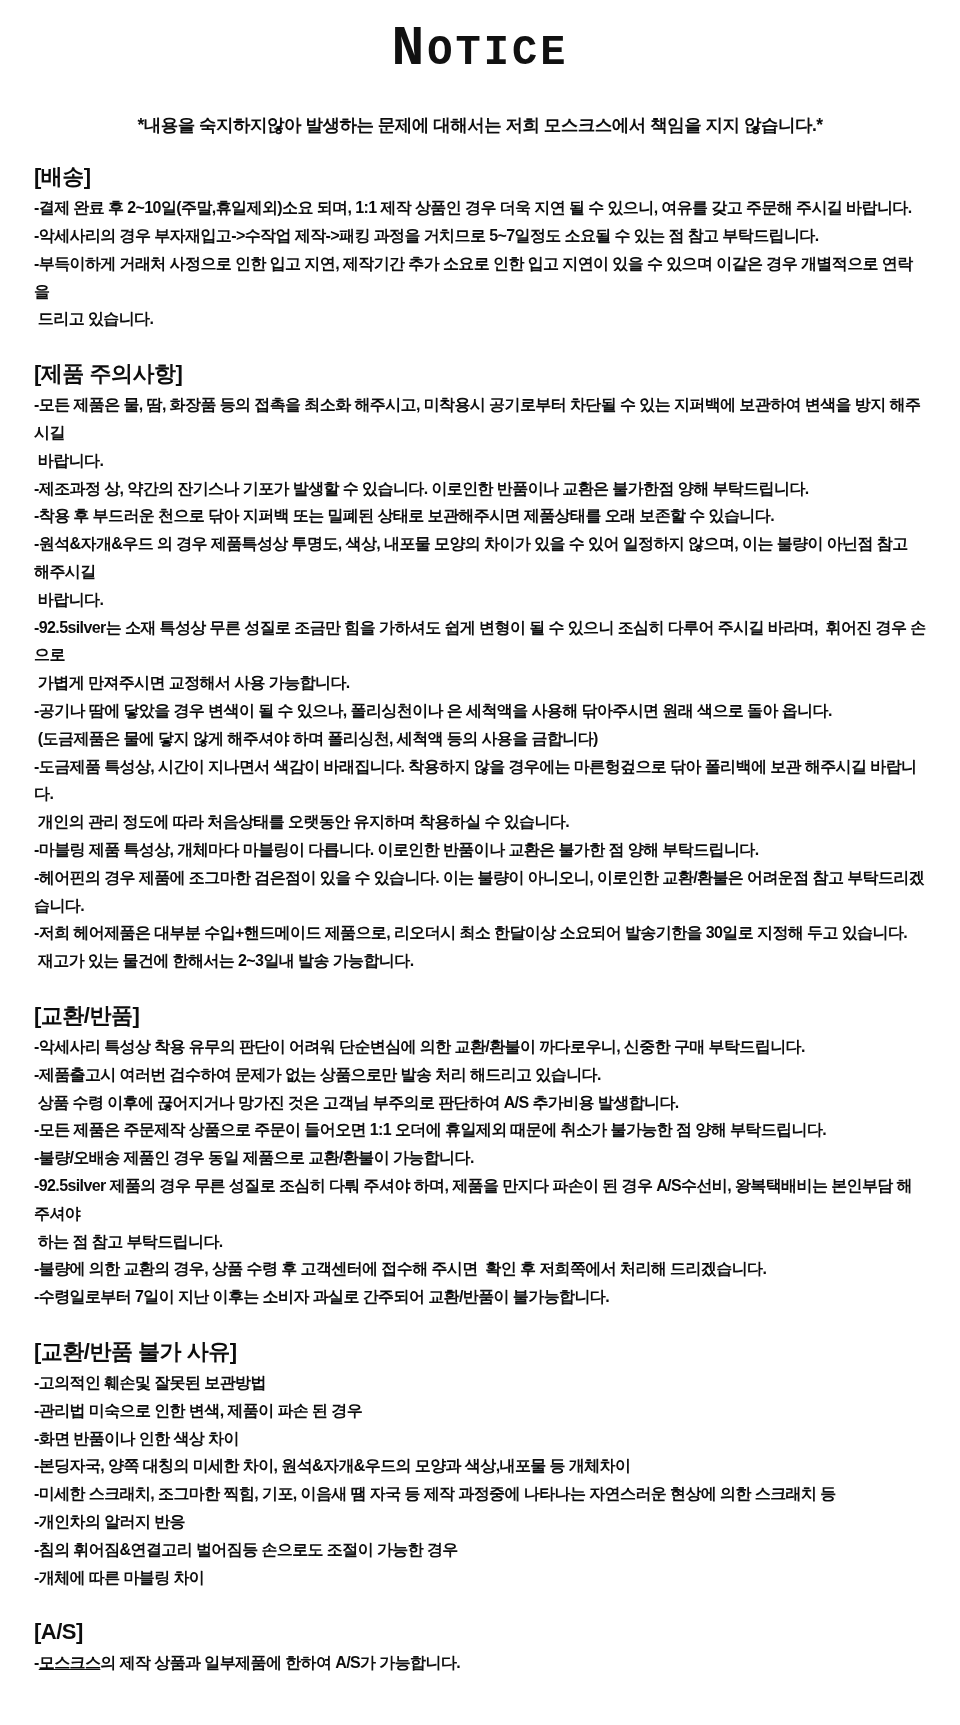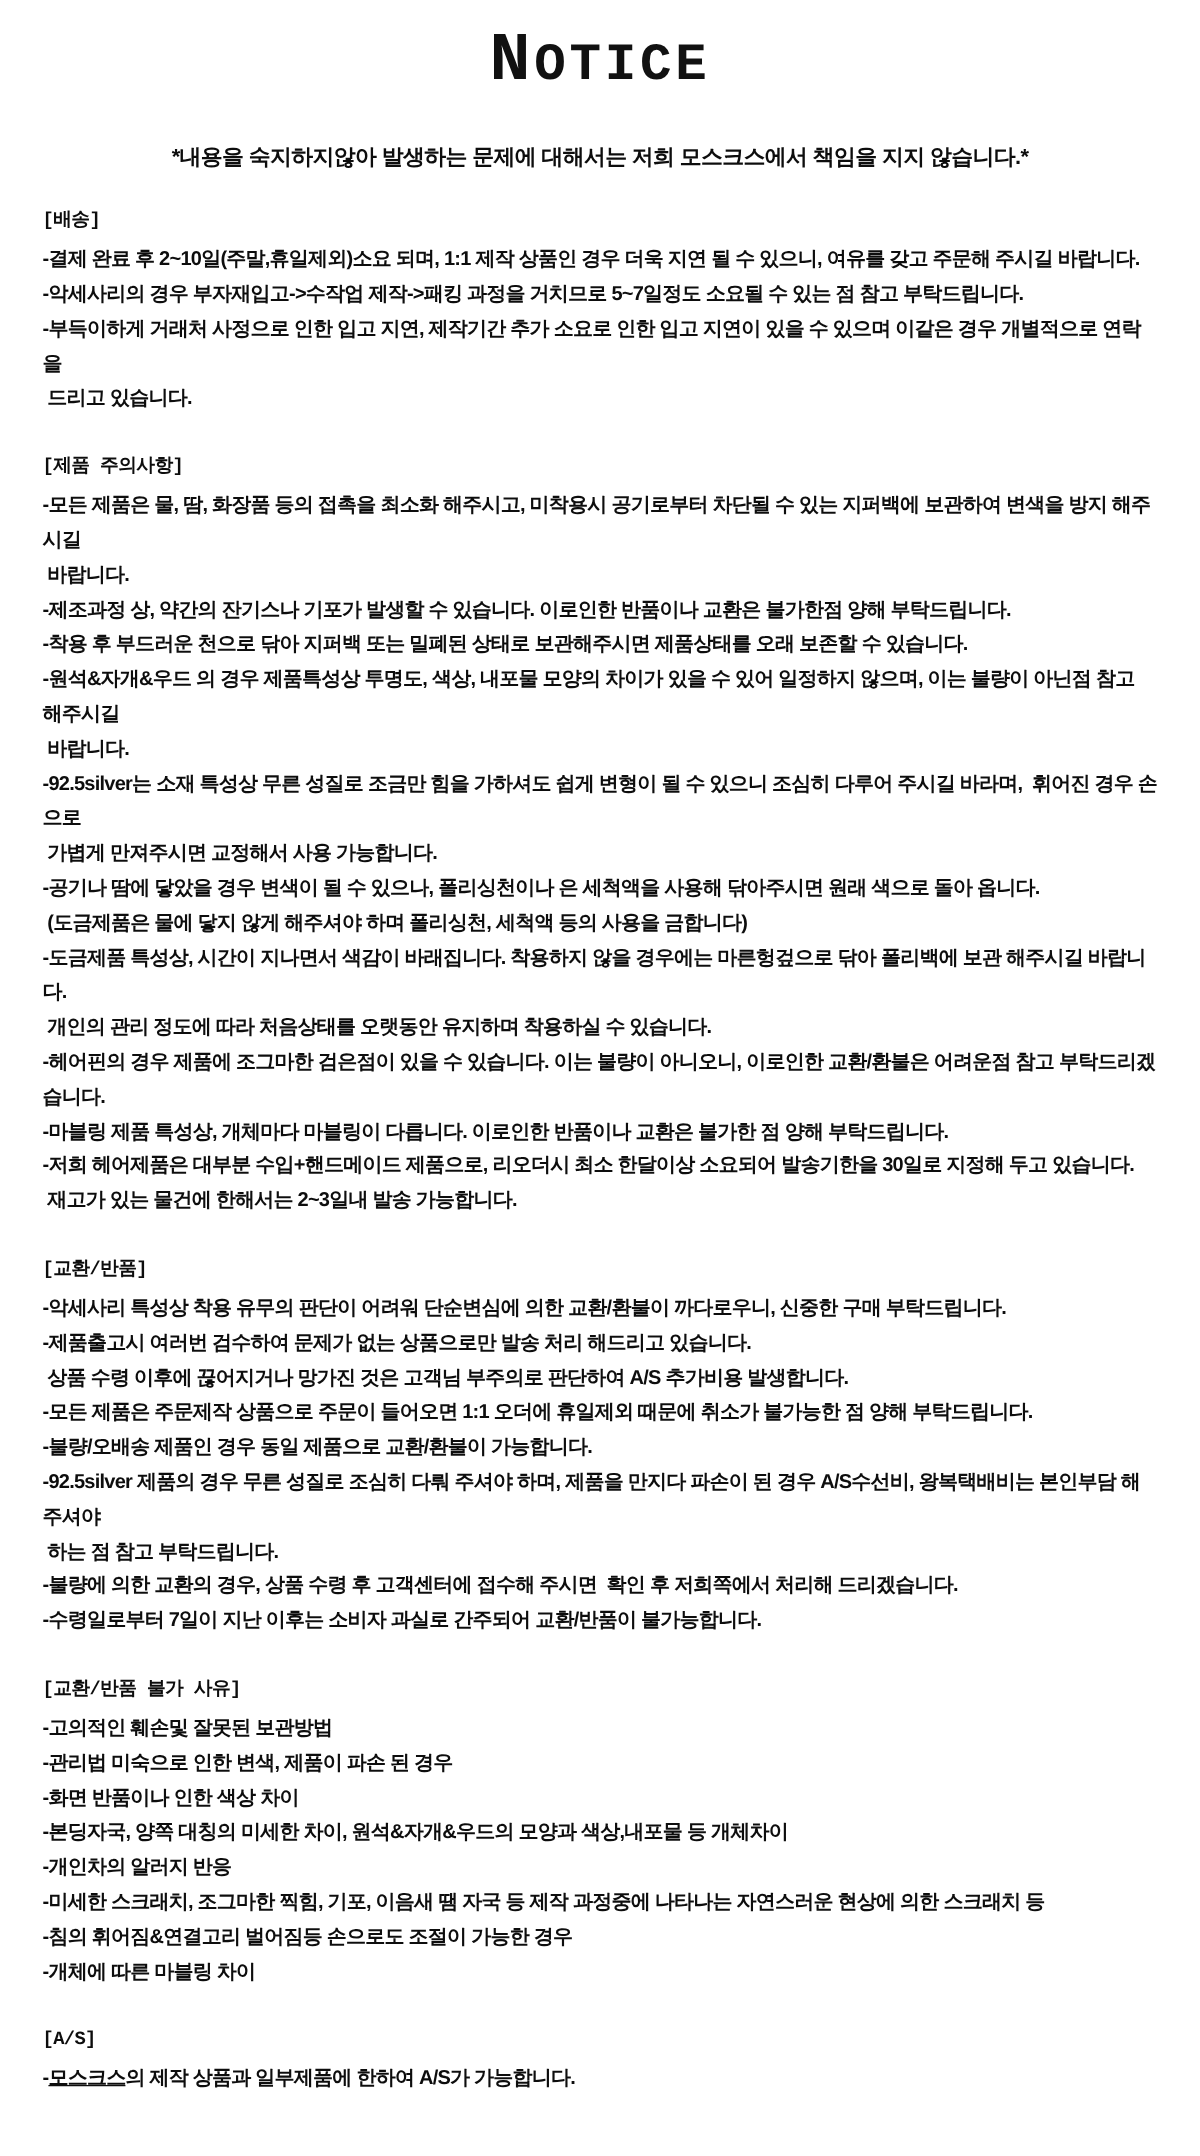--- a/index.html
+++ b/index.html
@@ -32,24 +32,23 @@
     font-size: 17.5px;
     line-height: 22px;
     letter-spacing: -0.5px;
   }
 
   .section { margin-top: 28px; }
   .section:first-of-type { margin-top: 44px; }
 
   .section-heading {
     margin: 0;
-    font-size: 15px;
+    font-size: 22px;
     line-height: 26px;
     letter-spacing: -0.5px;
-    font-family: Liberation Mono, monospace;
   }
 
   .line {
     font-size: 16px;
     line-height: 27.8px;
     letter-spacing: -0.6px;
     white-space: pre-wrap;
   }
   .section-heading + .line { margin-top: 4px; }
 
@@ -79,22 +78,22 @@
     <div class="line">-제조과정 상, 약간의 잔기스나 기포가 발생할 수 있습니다. 이로인한 반품이나 교환은 불가한점 양해 부탁드립니다.</div>
     <div class="line">-착용 후 부드러운 천으로 닦아 지퍼백 또는 밀폐된 상태로 보관해주시면 제품상태를 오래 보존할 수 있습니다.</div>
     <div class="line">-원석&amp;자개&amp;우드 의 경우 제품특성상 투명도, 색상, 내포물 모양의 차이가 있을 수 있어 일정하지 않으며, 이는 불량이 아닌점 참고 해주시길</div>
     <div class="line"> 바랍니다.</div>
     <div class="line">-92.5silver는 소재 특성상 무른 성질로 조금만 힘을 가하셔도 쉽게 변형이 될 수 있으니 조심히 다루어 주시길 바라며,  휘어진 경우 손으로</div>
     <div class="line"> 가볍게 만져주시면 교정해서 사용 가능합니다.</div>
     <div class="line">-공기나 땀에 닿았을 경우 변색이 될 수 있으나, 폴리싱천이나 은 세척액을 사용해 닦아주시면 원래 색으로 돌아 옵니다.</div>
     <div class="line"> (도금제품은 물에 닿지 않게 해주셔야 하며 폴리싱천, 세척액 등의 사용을 금합니다)</div>
     <div class="line">-도금제품 특성상, 시간이 지나면서 색감이 바래집니다. 착용하지 않을 경우에는 마른헝겊으로 닦아 폴리백에 보관 해주시길 바랍니다.</div>
     <div class="line"> 개인의 관리 정도에 따라 처음상태를 오랫동안 유지하며 착용하실 수 있습니다.</div>
+    <div class="line">-마블링 제품 특성상, 개체마다 마블링이 다릅니다. 이로인한 반품이나 교환은 불가한 점 양해 부탁드립니다.</div>
     <div class="line">-헤어핀의 경우 제품에 조그마한 검은점이 있을 수 있습니다. 이는 불량이 아니오니, 이로인한 교환/환불은 어려운점 참고 부탁드리겠습니다.</div>
-    <div class="line">-마블링 제품 특성상, 개체마다 마블링이 다릅니다. 이로인한 반품이나 교환은 불가한 점 양해 부탁드립니다.</div>
     <div class="line">-저희 헤어제품은 대부분 수입+핸드메이드 제품으로, 리오더시 최소 한달이상 소요되어 발송기한을 30일로 지정해 두고 있습니다.</div>
     <div class="line"> 재고가 있는 물건에 한해서는 2~3일내 발송 가능합니다.</div>
   </div>
 
   <div class="section">
     <h2 class="section-heading">[교환/반품]</h2>
     <div class="line">-악세사리 특성상 착용 유무의 판단이 어려워 단순변심에 의한 교환/환불이 까다로우니, 신중한 구매 부탁드립니다.</div>
     <div class="line">-제품출고시 여러번 검수하여 문제가 없는 상품으로만 발송 처리 해드리고 있습니다.</div>
     <div class="line"> 상품 수령 이후에 끊어지거나 망가진 것은 고객님 부주의로 판단하여 A/S 추가비용 발생합니다.</div>
     <div class="line">-모든 제품은 주문제작 상품으로 주문이 들어오면 1:1 오더에 휴일제외 때문에 취소가 불가능한 점 양해 부탁드립니다.</div>
@@ -104,22 +103,22 @@
     <div class="line">-불량에 의한 교환의 경우, 상품 수령 후 고객센터에 접수해 주시면  확인 후 저희쪽에서 처리해 드리겠습니다.</div>
     <div class="line">-수령일로부터 7일이 지난 이후는 소비자 과실로 간주되어 교환/반품이 불가능합니다.</div>
   </div>
 
   <div class="section">
     <h2 class="section-heading">[교환/반품 불가 사유]</h2>
     <div class="line">-고의적인 훼손및 잘못된 보관방법</div>
     <div class="line">-관리법 미숙으로 인한 변색, 제품이 파손 된 경우</div>
     <div class="line">-화면 반품이나 인한 색상 차이</div>
     <div class="line">-본딩자국, 양쪽 대칭의 미세한 차이, 원석&amp;자개&amp;우드의 모양과 색상,내포물 등 개체차이</div>
+    <div class="line">-미세한 스크래치, 조그마한 찍힘, 기포, 이음새 땜 자국 등 제작 과정중에 나타나는 자연스러운 현상에 의한 스크래치 등</div>
     <div class="line">-개인차의 알러지 반응</div>
-    <div class="line">-미세한 스크래치, 조그마한 찍힘, 기포, 이음새 땜 자국 등 제작 과정중에 나타나는 자연스러운 현상에 의한 스크래치 등</div>
     <div class="line">-침의 휘어짐&amp;연결고리 벌어짐등 손으로도 조절이 가능한 경우</div>
     <div class="line">-개체에 따른 마블링 차이</div>
   </div>
 
   <div class="section">
     <h2 class="section-heading">[A/S]</h2>
     <div class="line"><span>-</span><span class="underline">모스크스</span><span>의 제작 상품과 일부제품에 한하여 A/S가 가능합니다.</span></div>
 
   </div>
 

